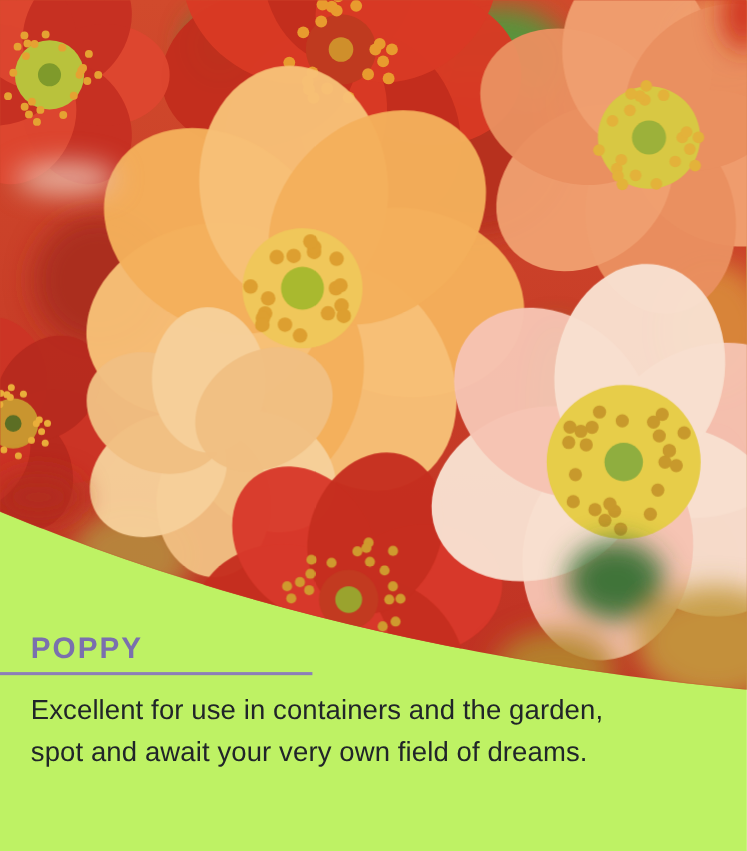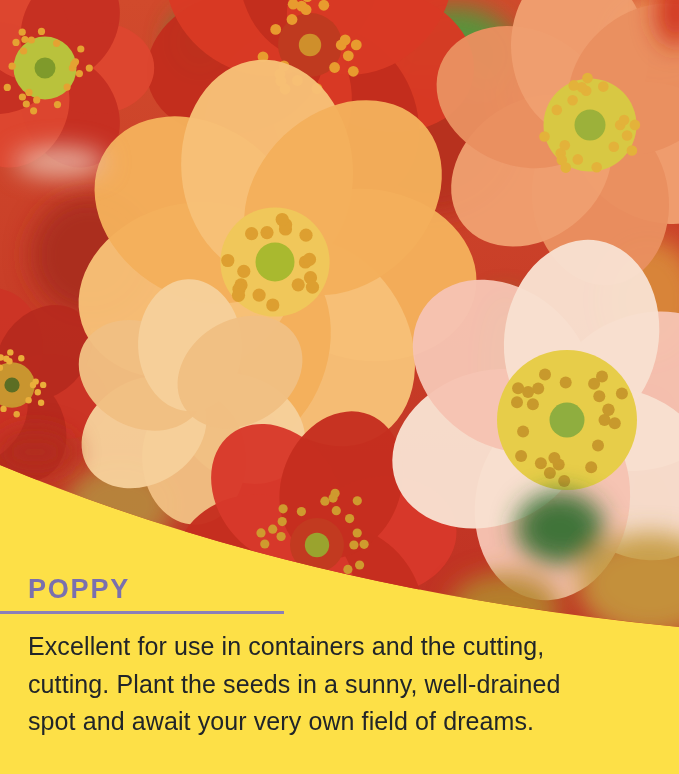--- a/index.html
+++ b/index.html
@@ -16,21 +16,21 @@
   .rule{position:absolute;left:0;top:611px;width:284px;height:3px;background:#8c7fb8;}
   .desc{
     position:absolute;left:28px;top:628px;width:645px;
     font-size:25px;line-height:37.5px;color:#212529;letter-spacing:0.1px;
   }
   .desc .line{white-space:nowrap;}
 </style>
 </head>
 <body>
 
-<div class="card" style="background: #fde047;">
+<div class="card" style="background: #bef264;">
 
   <div class="hero">
     <svg id="hero-svg" width="679" height="630" viewBox="0 0 679 630" aria-hidden="true">
       <defs>
         <linearGradient id="bgGrad" x1="0" y1="0" x2="0" y2="1">
           <stop id="bg-stop-top" offset="0" stop-color="#d14a2c"></stop>
           <stop id="bg-stop-bottom" offset="1" stop-color="#bf3123"></stop>
         </linearGradient>
         <clipPath id="curveClip">
           <path d="M0,0 H679 V627 Q300,590 0,465 Z"></path>
@@ -298,18 +298,17 @@
           </g>
         </g>
     </svg>
   </div>
 
   <h1 class="title" style="color: rgb(122, 112, 174);">POPPY</h1>
 
   <div class="rule" style="background: rgb(140, 127, 184);"></div>
 
   <div class="desc" style="color: rgb(33, 37, 41);">
-    <div class="line">Excellent for use in containers and the cutting,</div>
-    <div class="line">cutting. Plant the seeds in a sunny, well-drained</div>
+    <div class="line">Excellent for use in containers and the garden,</div>
     <div class="line">spot and await your very own field of dreams.</div>
   </div>
 
 </div>
 
 </body></html>

